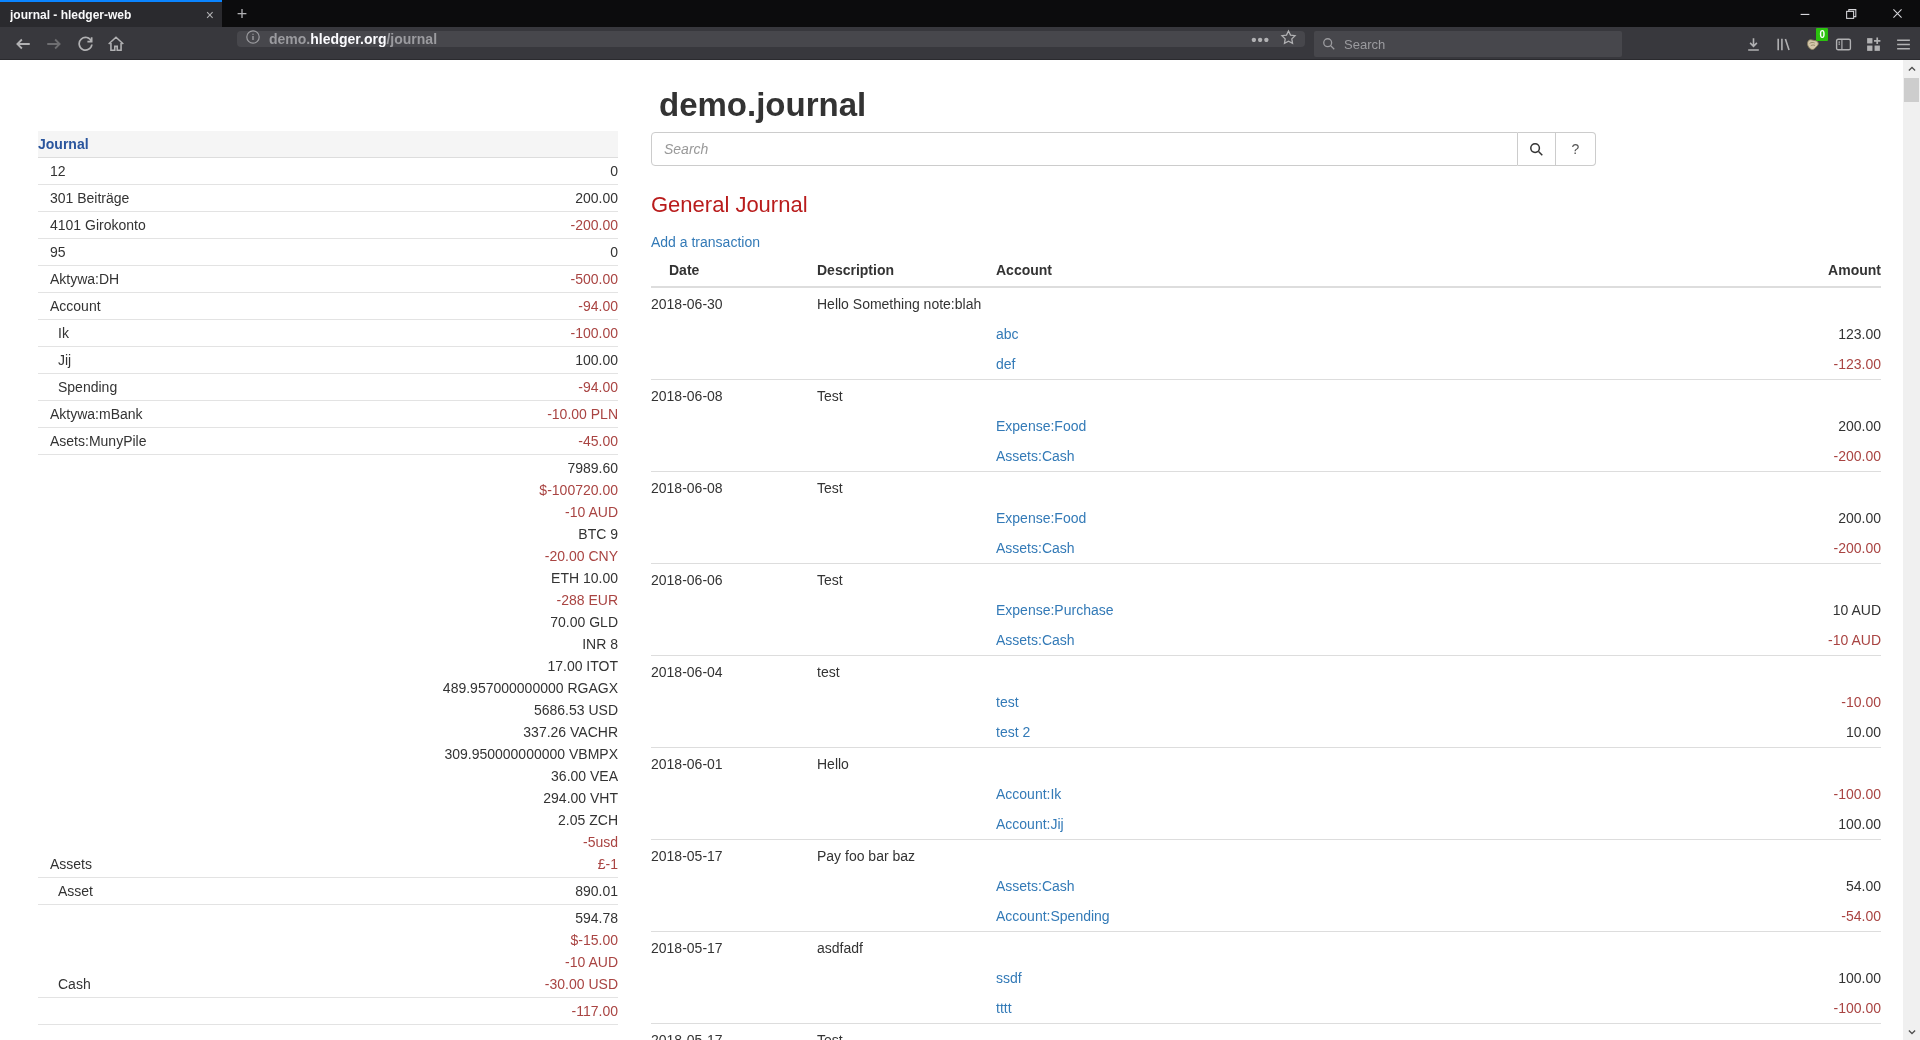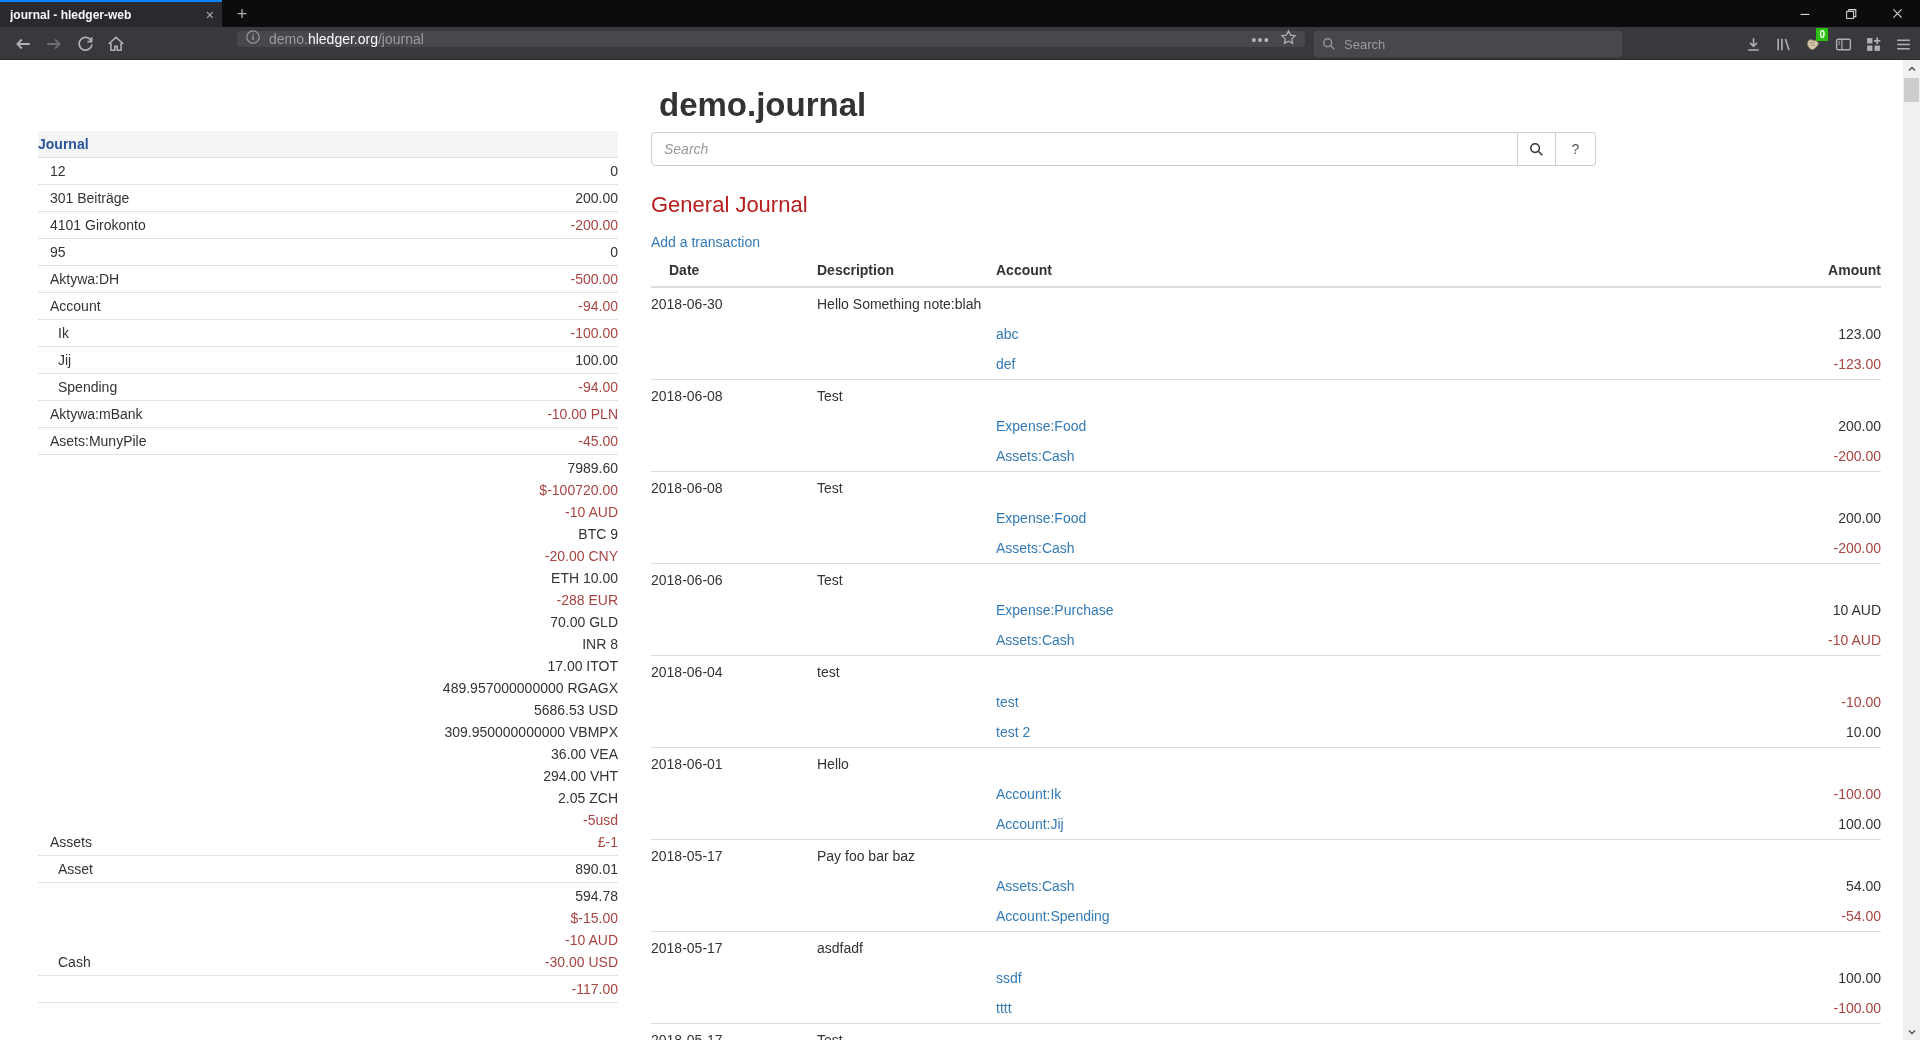--- a/index.html
+++ b/index.html
@@ -16,21 +16,21 @@
   .newtab { position:absolute; top:3px; left:230px; width:24px; height:22px; color:#b1b1b3;
             font-size:18px; text-align:center; line-height:22px; }
   .wincontrols { position:absolute; top:0; right:0; height:27px; display:flex; }
   .winbtn { width:46px; height:27px; display:flex; align-items:center; justify-content:center; }
 
   
   .navbar { position:absolute; top:27px; left:0; width:100%; height:33px; background:#38383d;
             border-bottom:1px solid #2a2a2e; }
   .navicon { position:absolute; top:7px; width:30px; height:20px; display:flex; align-items:center; justify-content:center; }
   .urlbar { position:absolute; left:237px; top:4px; width:1068px; height:16px; background:#47474c;
-            border-radius:4px; display:flex; align-items:center; padding:0 8px; }
+            border-radius:4px; display:flex; align-items:center; padding:0 8px;font-weight:bold; }
   .url-text { flex:1; font-size:14px; color:#9b9b9f; margin-left:8px; white-space:nowrap; overflow:hidden; }
   .url-domain { color:#fbfbfe; }
   .url-dots { color:#b1b1b3; font-size:15px; letter-spacing:1px; margin-right:10px; }
   .searchbar { position:absolute; left:1314px; top:4px; width:308px; height:26px; background:#47474c;
                border-radius:2px; display:flex; align-items:center; padding:0 8px; }
   .searchbar input { background:transparent; border:none; outline:none; color:#b1b1b3;
                      font-size:13px; margin-left:8px; width:240px; font-family:"Liberation Sans",sans-serif; }
   .searchbar input::placeholder { color:#9b9b9f; opacity:1; }
   .tool-icons { position:absolute; right:2px; top:7px; display:flex; }
   .tool-icon { width:30px; height:20px; display:flex; align-items:center; justify-content:center; position:relative; }
@@ -285,20 +285,21 @@
             <div class="amt neg">-10 AUD</div>
             <div class="amt">BTC 9</div>
             <div class="amt neg">-20.00 CNY</div>
             <div class="amt">ETH 10.00</div>
             <div class="amt neg">-288 EUR</div>
             <div class="amt">70.00 GLD</div>
             <div class="amt">INR 8</div>
             <div class="amt">17.00 ITOT</div>
             <div class="amt">489.957000000000 RGAGX</div>
             <div class="amt">5686.53 USD</div>
+            <div class="amt">337.26 VACHR</div>
             <div class="amt">309.950000000000 VBMPX</div>
             <div class="amt">36.00 VEA</div>
             <div class="amt">294.00 VHT</div>
             <div class="amt">2.05 ZCH</div>
             <div class="amt neg">-5usd</div>
             <div class="amt neg">£-1</div>
           </div>
         </div>
         <div class="sb-row">
           <a href="#" class="sb-name d1">Asset</a>

